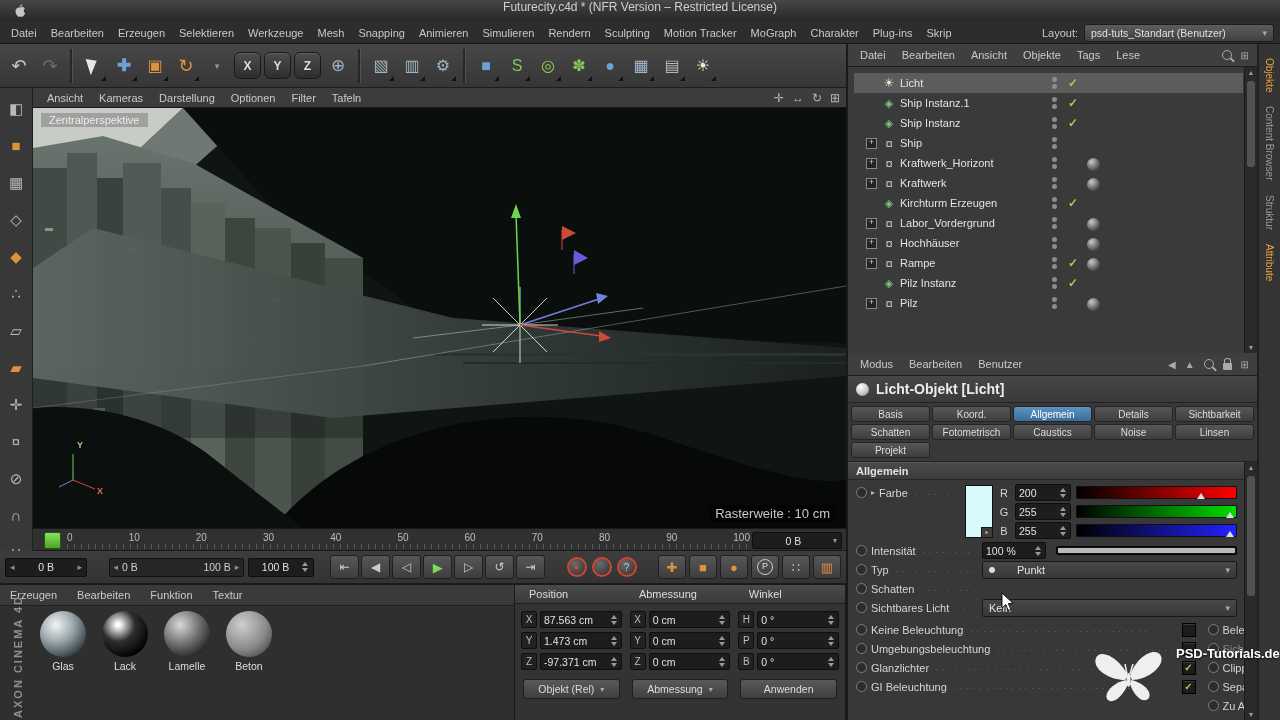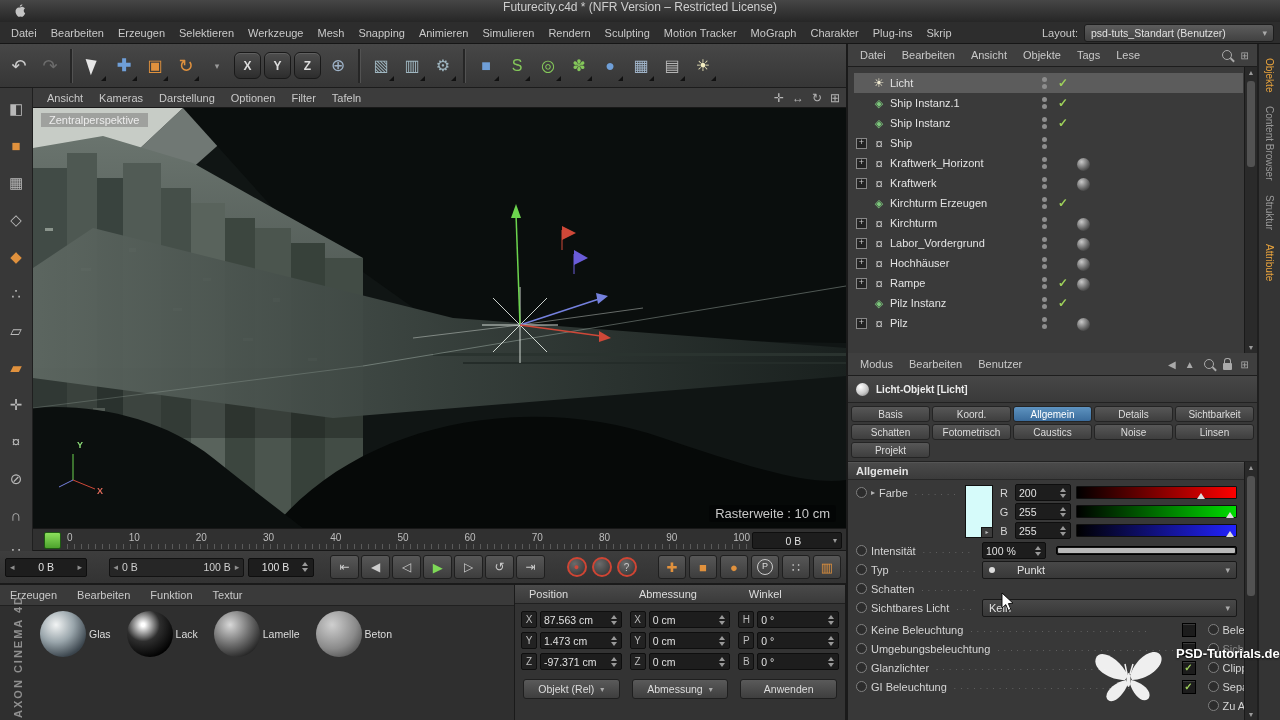--- a/index.html
+++ b/index.html
@@ -73,21 +73,21 @@
   .pcirc .g{border:1.5px solid #ccc;border-radius:50%;width:14px;height:14px;line-height:13px;text-align:center;font-size:9px;color:#ddd;}
   .spc{width:10px;} .spc2{width:16px;}
 
   
   .materials{top:585px;left:0;width:515px;height:135px;background:#2f2f2f;border-right:1px solid #1a1a1a;box-sizing:border-box;}
   .m-menu{height:20px;background:#3a3a3a;border-bottom:1px solid #202020;display:flex;align-items:center;}
   .m-menu span{padding:0 10px;color:#c9c9c9;}
   .mx-strip{position:absolute;left:0;top:20px;bottom:0;width:36px;display:flex;align-items:center;justify-content:center;}
   .mx-strip span{writing-mode:vertical-rl;transform:rotate(180deg);color:#8f8f8f;font-size:11px;font-weight:bold;letter-spacing:2px;white-space:nowrap;}
   .m-body{position:absolute;left:40px;top:26px;display:flex;gap:16px;}
-  .mat{display:flex;flex-direction:row;align-items:center;gap:3px;color:#ddd;font-size:10.5px;}
+  .mat{display:flex;flex-direction:column;align-items:center;gap:3px;color:#ddd;font-size:10.5px;}
   .ball{width:46px;height:46px;border-radius:50%;}
   .mat-glas{background:radial-gradient(circle at 35% 30%,#f2f4f4,#99a5ab 40%,#3c464e 75%,#20262b);}
   .mat-lack{background:radial-gradient(circle at 35% 30%,#fff 4%,#2e2e2e 38%,#000 78%);}
   .mat-lamelle{background:radial-gradient(circle at 35% 30%,#d8d8d8,#6f6f6f 45%,#1d1d1d 82%);}
   .mat-beton{background:radial-gradient(circle at 35% 30%,#cfcfcf,#8a8a8a 55%,#2f2f2f);}
 
   
   .coords{top:585px;left:515px;width:331px;height:135px;background:#333;box-sizing:border-box;border-right:1px solid #1a1a1a;}
   .c-head{height:18px;background:linear-gradient(#4a4a4a,#3a3a3a);border-bottom:1px solid #202020;display:flex;align-items:center;color:#ddd;}
   .c-head span{width:33.3%;padding-left:14px;box-sizing:border-box;}
@@ -110,42 +110,42 @@
   .right-panel{top:44px;left:846px;width:411px;height:676px;background:#383838;border-left:2px solid #1a1a1a;box-sizing:border-box;display:flex;flex-direction:column;}
   .om-menubar,.am-menubar{height:22px;min-height:22px;background:#3f3f3f;border-bottom:1px solid #1d1d1d;display:flex;align-items:center;padding:0 4px;}
   .om-menubar span.mi,.am-menubar span.mi{padding:0 8px;color:#c9c9c9;}
   .bar-icons{margin-left:auto;display:flex;align-items:center;gap:9px;padding-right:4px;color:#aaa;font-size:10px;}
   .mag{width:8px;height:8px;border:1.5px solid #aaa;border-radius:50%;position:relative;display:inline-block;}
   .mag::after{content:"";position:absolute;width:5px;height:1.5px;background:#aaa;transform:rotate(45deg);right:-4px;bottom:-1px;}
   .lockic{width:9px;height:7px;background:#aaa;border-radius:1px;position:relative;display:inline-block;margin-top:4px;}
   .lockic::before{content:"";position:absolute;top:-5px;left:1px;width:5px;height:4px;border:1.5px solid #aaa;border-bottom:none;border-radius:3px 3px 0 0;}
 
   .om-tree{height:286px;min-height:286px;background:#3a3a3a;padding:6px 14px 0 6px;box-sizing:border-box;position:relative;overflow:hidden;}
-  .orow{display:flex;align-items:center;height:20px;padding-left:2px;color:#e3e3e3;}
+  .orow{display:flex;align-items:center;height:20px;padding-left:12px;color:#e3e3e3;}
   .orow.selected{background:#5c5c5c;}
   .exp{width:9px;height:9px;margin-right:4px;border:1px solid #888;background:#242424;color:#ccc;font-size:9px;line-height:7px;text-align:center;visibility:hidden;flex:none;}
   .exp.show{visibility:visible;}
   .exp.show::after{content:"+";}
   .oicon{width:16px;text-align:center;margin-right:3px;flex:none;}
   .icon-light::after{content:"☀";color:#f0ead0;font-size:12px;}
   .icon-instance::after{content:"◈";color:#7cc87c;font-size:11px;}
   .icon-null::after{content:"¤";color:#c9c9c9;font-size:13px;}
   .oname{width:150px;white-space:nowrap;overflow:hidden;}
   .vdots{display:flex;flex-direction:column;gap:2px;margin:0 8px 0 2px;flex:none;}
   .vdots i{width:5px;height:5px;border-radius:50%;background:#8d8d8d;}
   .tcell{width:16px;height:16px;display:flex;align-items:center;justify-content:center;flex:none;}
   .tcell.check::after{content:"✓";color:#9ed05a;font-weight:bold;font-size:12px;}
   .tcell2{width:16px;height:16px;flex:none;margin-left:6px;}
   .tcell2.sphere{background:radial-gradient(circle at 35% 30%,#c8c8c8,#666 55%,#1e1e1e);border-radius:50%;width:13px;height:13px;margin-top:2px;}
   .ofill{flex:1;}
   .scrollv{position:absolute;right:0;top:0;bottom:0;width:12px;background:#2a2a2a;border-left:1px solid #1a1a1a;}
   .scrollv .sa{height:11px;display:flex;align-items:center;justify-content:center;font-size:7px;color:#999;}
   .scrollv .thumb{position:absolute;left:2px;right:2px;background:#525252;border-radius:3px;}
 
-  .am-title{height:26px;min-height:26px;background:linear-gradient(#474747,#3a3a3a);border-bottom:1px solid #222;display:flex;align-items:center;gap:7px;padding:0 8px;color:#ececec;font-weight:bold;font-size:10px;}
+  .am-title{height:26px;min-height:26px;background:linear-gradient(#474747,#3a3a3a);border-bottom:1px solid #222;display:flex;align-items:center;gap:7px;padding:0 8px;color:#ececec;font-weight:bold;font-size:14px;}
   .bulb{width:13px;height:13px;border-radius:50%;background:radial-gradient(circle at 35% 30%,#fff,#c9c9c9 55%,#6f6f6f);}
   .am-tabs{min-height:58px;background:#383838;border-bottom:1px solid #222;display:flex;flex-wrap:wrap;padding:2px;box-sizing:border-box;align-content:flex-start;}
   .tab{width:calc(20% - 2px);margin:1px;height:16px;box-sizing:border-box;background:linear-gradient(#575757,#3e3e3e);border:1px solid #242424;border-radius:3px;color:#ddd;font-size:10px;display:flex;align-items:center;justify-content:center;white-space:nowrap;overflow:hidden;}
   .tab.active{background:linear-gradient(#5e93c0,#3a6c9c);color:#fff;}
   .am-body{flex:1;background:#383838;position:relative;overflow:hidden;padding-right:12px;}
   .sec{background:linear-gradient(#4a4a4a,#3b3b3b);font-weight:bold;color:#e2e2e2;padding:2px 8px;border-top:1px solid #555;border-bottom:1px solid #272727;}
   .dotc{width:9px;height:9px;border:1px solid #808080;border-radius:50%;background:#2c2c2c;flex:none;}
   .tri{color:#b5b5b5;font-size:8px;flex:none;}
   .lead{flex:1;overflow:hidden;white-space:nowrap;color:#7a7a7a;font-size:8px;margin:0 3px;}
   .lead::after{content:". . . . . . . . . . . . . . . . . . . . . . . . . . . .";letter-spacing:1px;}
@@ -754,32 +754,20 @@
           <span class="oname">Kirchturm Erzeugen</span>
           <span class="vdots">
             <i></i>
             <i></i>
           </span>
           <span class="tcell check"></span>
           <span class="tcell2"></span>
           <span class="ofill"></span>
         </div>
 
-        <div class="orow">
-          <span class="exp show"></span>
-          <span class="oicon icon-null"></span>
-          <span class="oname">Kirchturm</span>
-          <span class="vdots">
-            <i></i>
-            <i></i>
-          </span>
-          <span class="tcell"></span>
-          <span class="tcell2 sphere"></span>
-          <span class="ofill"></span>
-        </div>
 
         <div class="orow">
           <span class="exp show"></span>
           <span class="oicon icon-null"></span>
           <span class="oname">Labor_Vordergrund</span>
           <span class="vdots">
             <i></i>
             <i></i>
           </span>
           <span class="tcell"></span>

